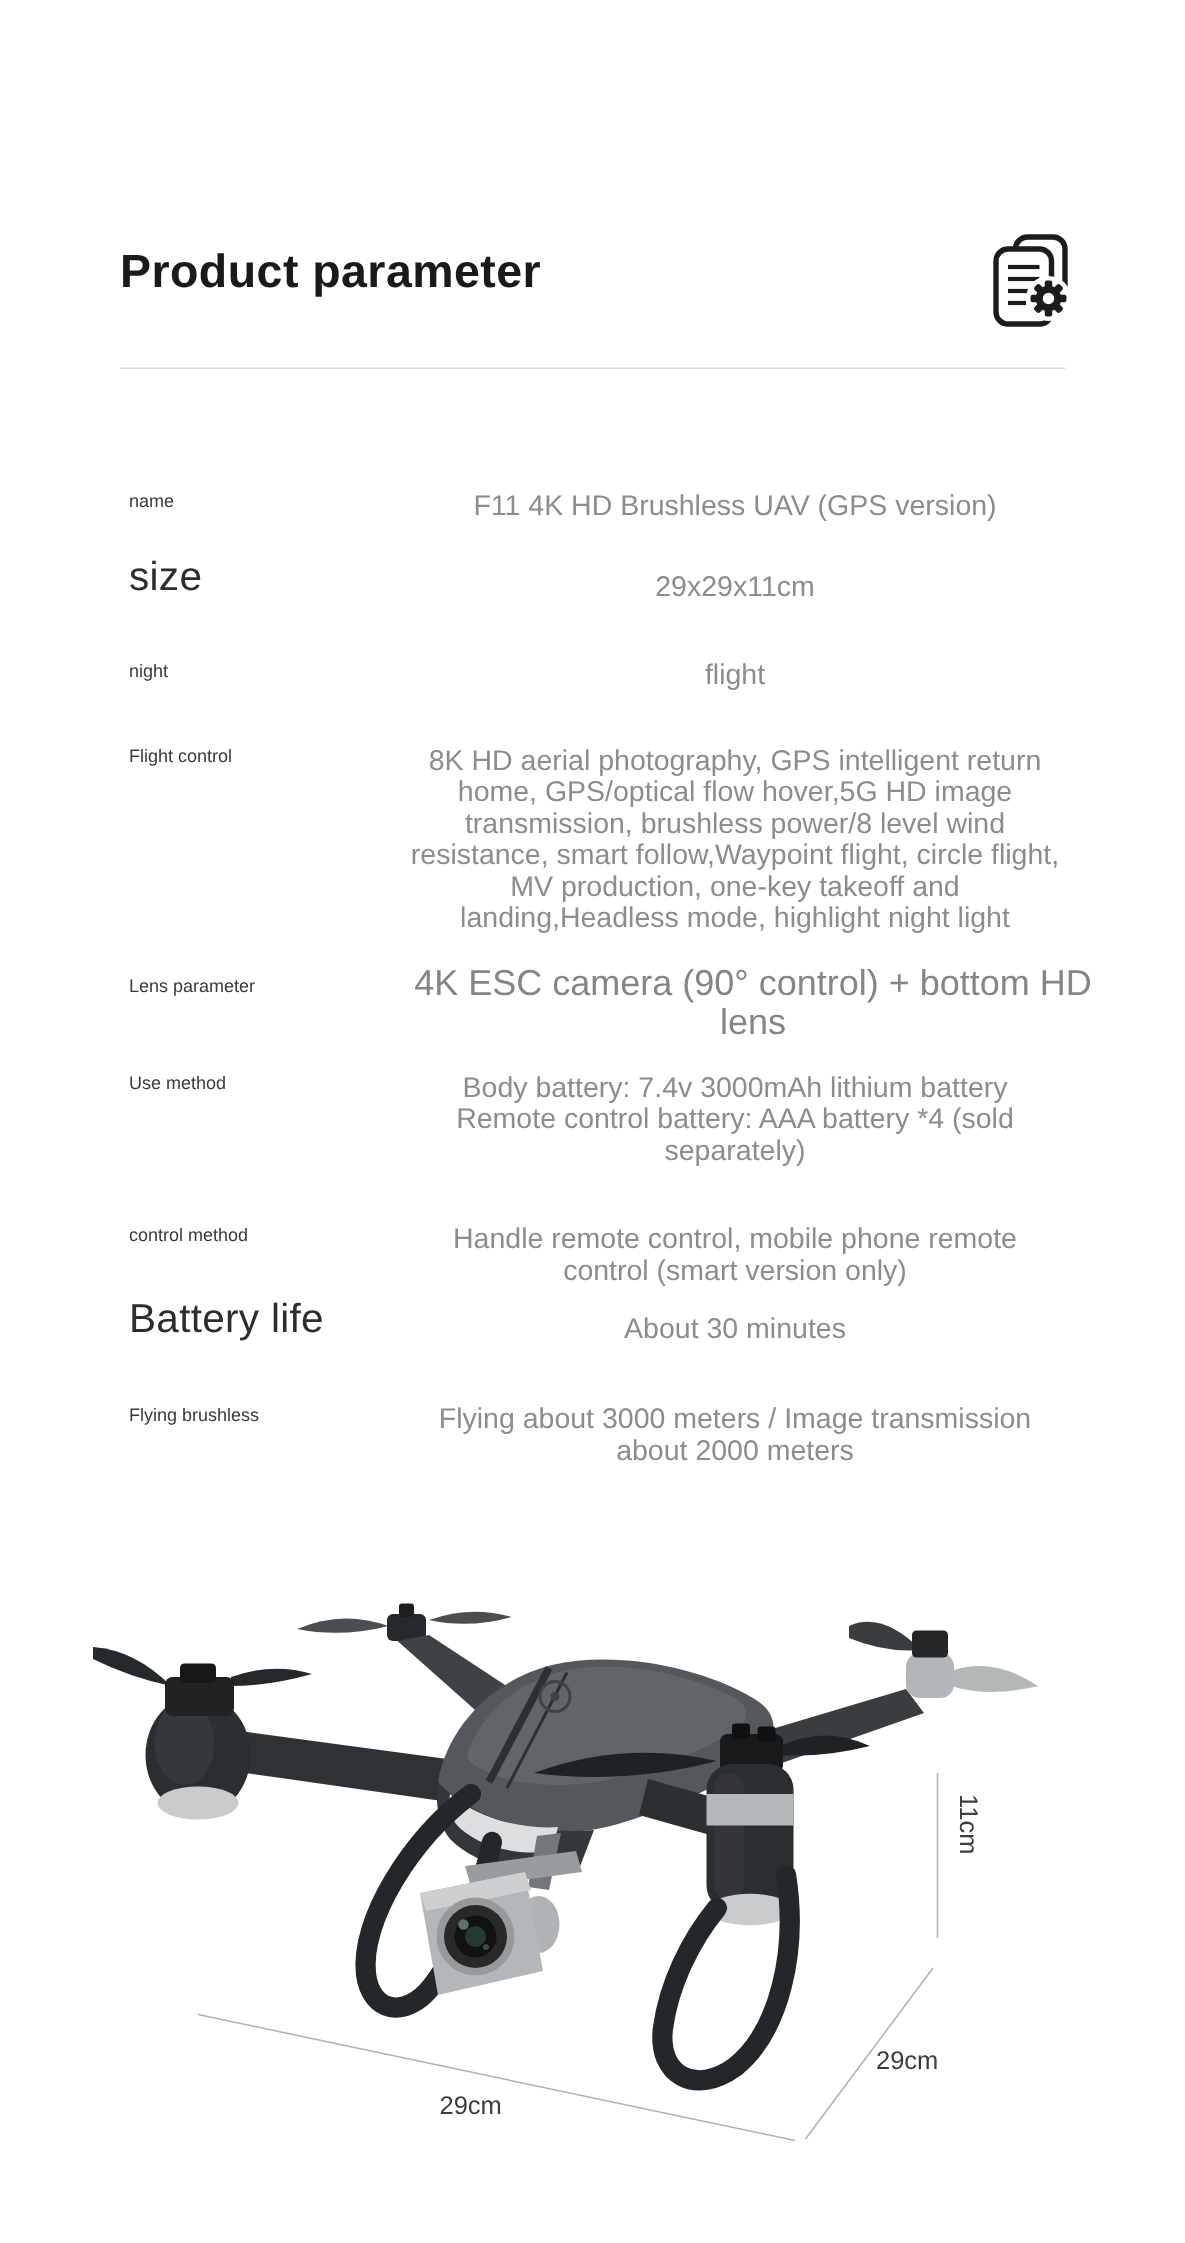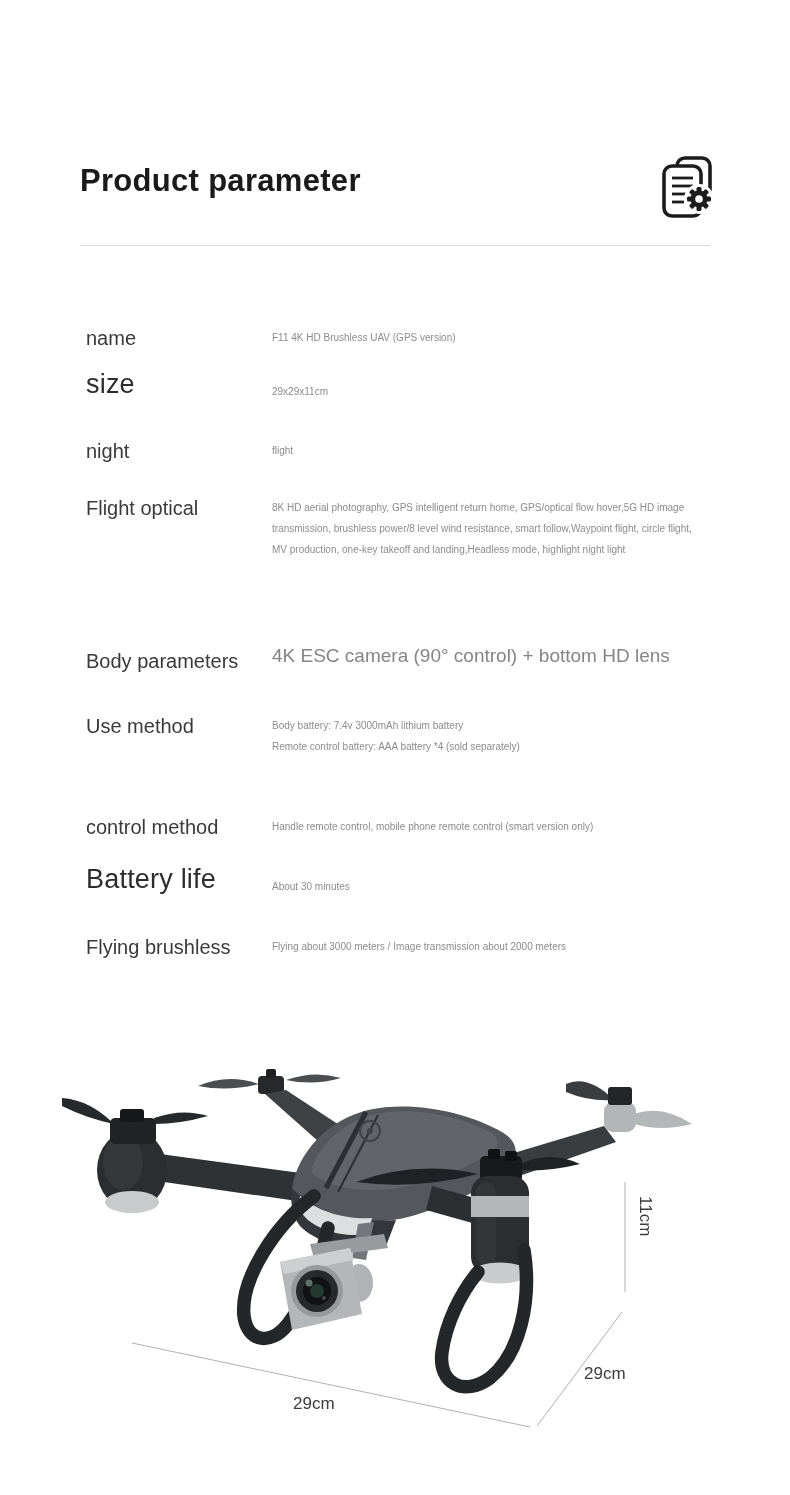--- a/index.html
+++ b/index.html
@@ -4,20 +4,21 @@
 <style>
   * { box-sizing: border-box; }
   html,body { margin:0; padding:0; background:#ffffff; }
   .page {
     position: relative;
     width: 790px;
     height: 1495px;
     background: #ffffff;
     overflow: hidden;
     font-family: "Liberation Sans", sans-serif;
+    text-align: center;
   }
 
   
   .page-title {
     position: absolute;
     left: 80px;
     top: 163px;
     margin: 0;
     font-size: 31px;
     font-weight: bold;
@@ -39,42 +40,42 @@
     height: 1px;
     background: #d9d9d9;
   }
 
   
   .spec-row { position: absolute; left: 0; width: 790px; }
   .spec-label {
     position: absolute;
     left: 86px;
     top: 0;
-    font-size: 20px;
+    font-size: 12px;
     color: #3a3a3a;
     white-space: nowrap;
   }
   .spec-label.lg {
     font-size: 27px;
     color: #2d2d2d;
     top: -12px;
     letter-spacing: 0.2px;
   }
   .spec-value {
     position: absolute;
     left: 272px;
     top: 0;
     width: 436px;
-    font-size: 10px;
+    font-size: 19px;
     line-height: 21px;
     color: #8c8c8c;
     white-space: pre-line;
   }
   .spec-value.lg {
-    font-size: 19px;
+    font-size: 24px;
     line-height: 26px;
     color: #858585;
     top: -7px;
     width: 460px;
   }
 
   
   .drone-figure {
     position: absolute;
     left: 60px;
@@ -130,26 +131,26 @@
       <div class="spec-label lg">size</div>
       <div class="spec-value">29x29x11cm</div>
     </div>
 
     <div class="spec-row" style="top:440px">
       <div class="spec-label">night</div>
       <div class="spec-value">flight</div>
     </div>
 
     <div class="spec-row" style="top:497px">
-      <div class="spec-label">Flight optical</div>
+      <div class="spec-label">Flight control</div>
       <div class="spec-value">8K HD aerial photography, GPS intelligent return home, GPS/optical flow hover,5G HD image transmission, brushless power/8 level wind resistance, smart follow,Waypoint flight, circle flight, MV production, one-key takeoff and landing,Headless mode, highlight night light</div>
     </div>
 
     <div class="spec-row" style="top:650px">
-      <div class="spec-label">Body parameters</div>
+      <div class="spec-label">Lens parameter</div>
       <div class="spec-value lg">4K ESC camera (90° control) + bottom HD lens</div>
     </div>
 
     <div class="spec-row" style="top:715px">
       <div class="spec-label">Use method</div>
       <div class="spec-value">Body battery: 7.4v 3000mAh lithium battery
 Remote control battery: AAA battery *4 (sold separately)</div>
     </div>
 
     <div class="spec-row" style="top:816px">

